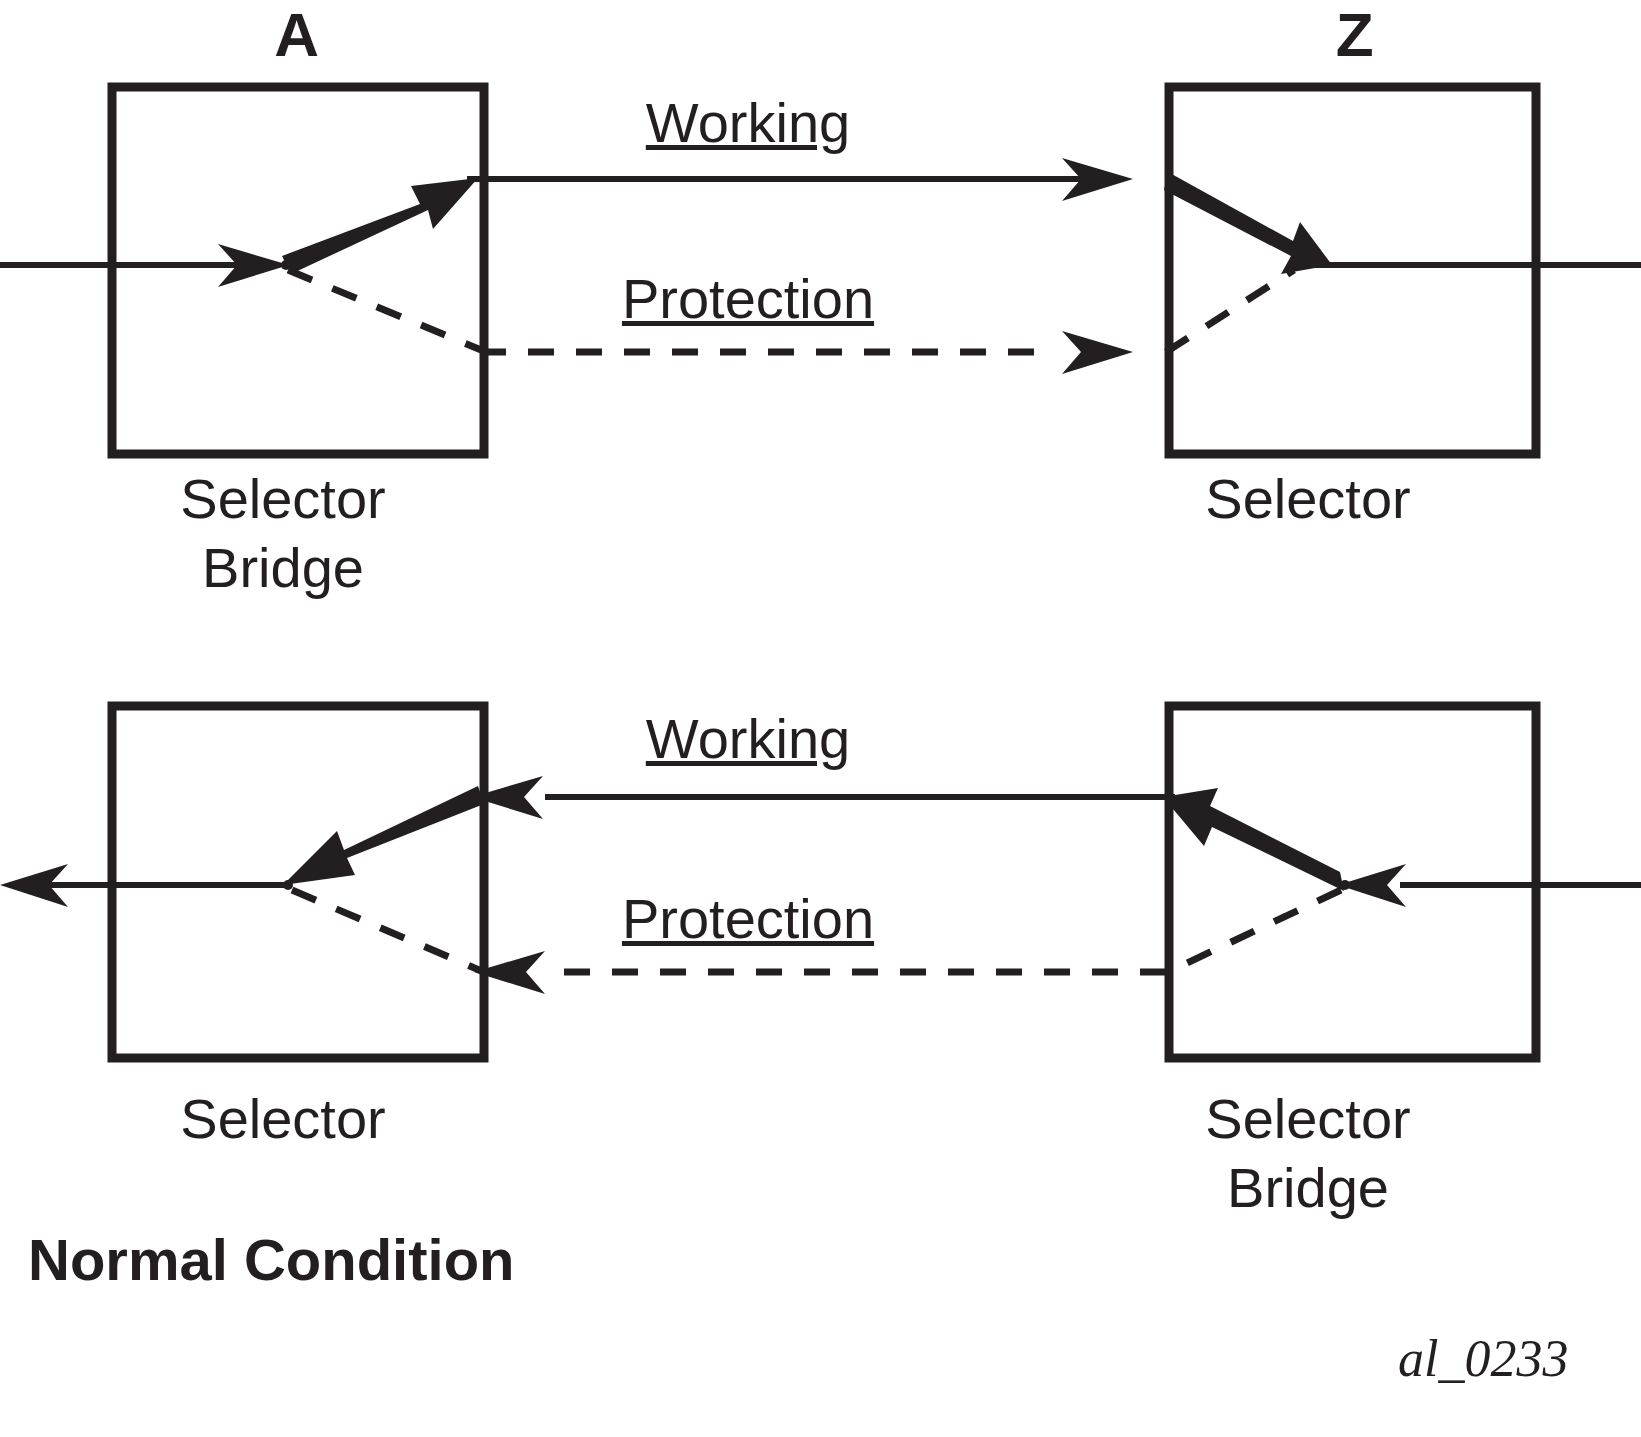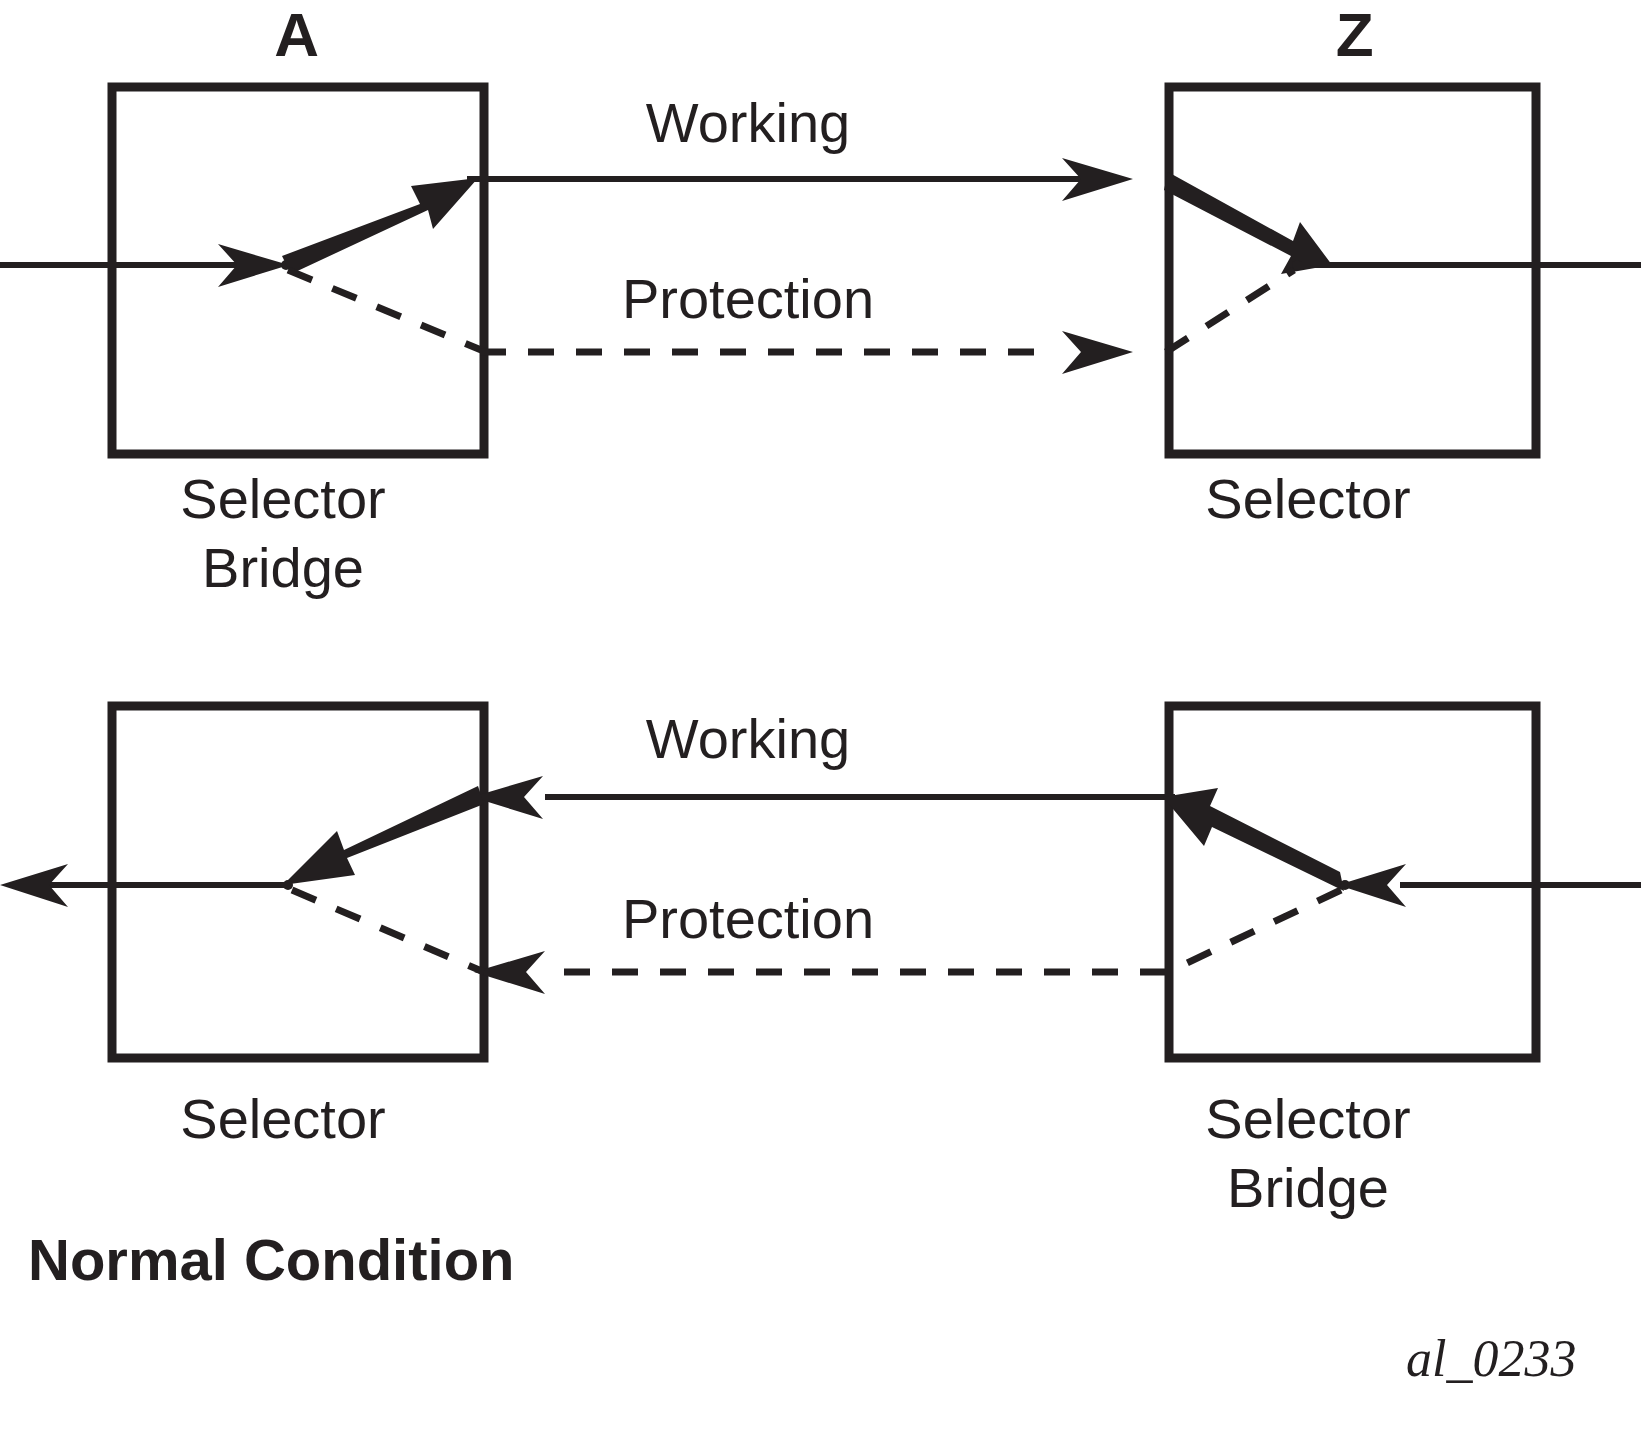--- a/index.html
+++ b/index.html
@@ -31,36 +31,36 @@
     user-select: none;
   }
   .node-letter {
     font-size: 62px;
     font-weight: bold;
     letter-spacing: 0.5px;
   }
   .path-label {
     font-size: 56px;
     font-weight: normal;
+    text-decoration: underline;
   }
   .box-label {
     font-size: 56px;
     font-weight: normal;
     text-align: left;
   }
   .condition-label {
     font-size: 58px;
     font-weight: bold;
   }
   .figure-id {
     font-family: "Liberation Serif", serif;
     font-style: italic;
     font-size: 52px;
     color: #231f20;
-    margin-left: 8px;
   }
   .center-x {
     transform: translateX(-50%);
   }
 </style>
 </head>
 <body>
 
 <div id="root">
 

